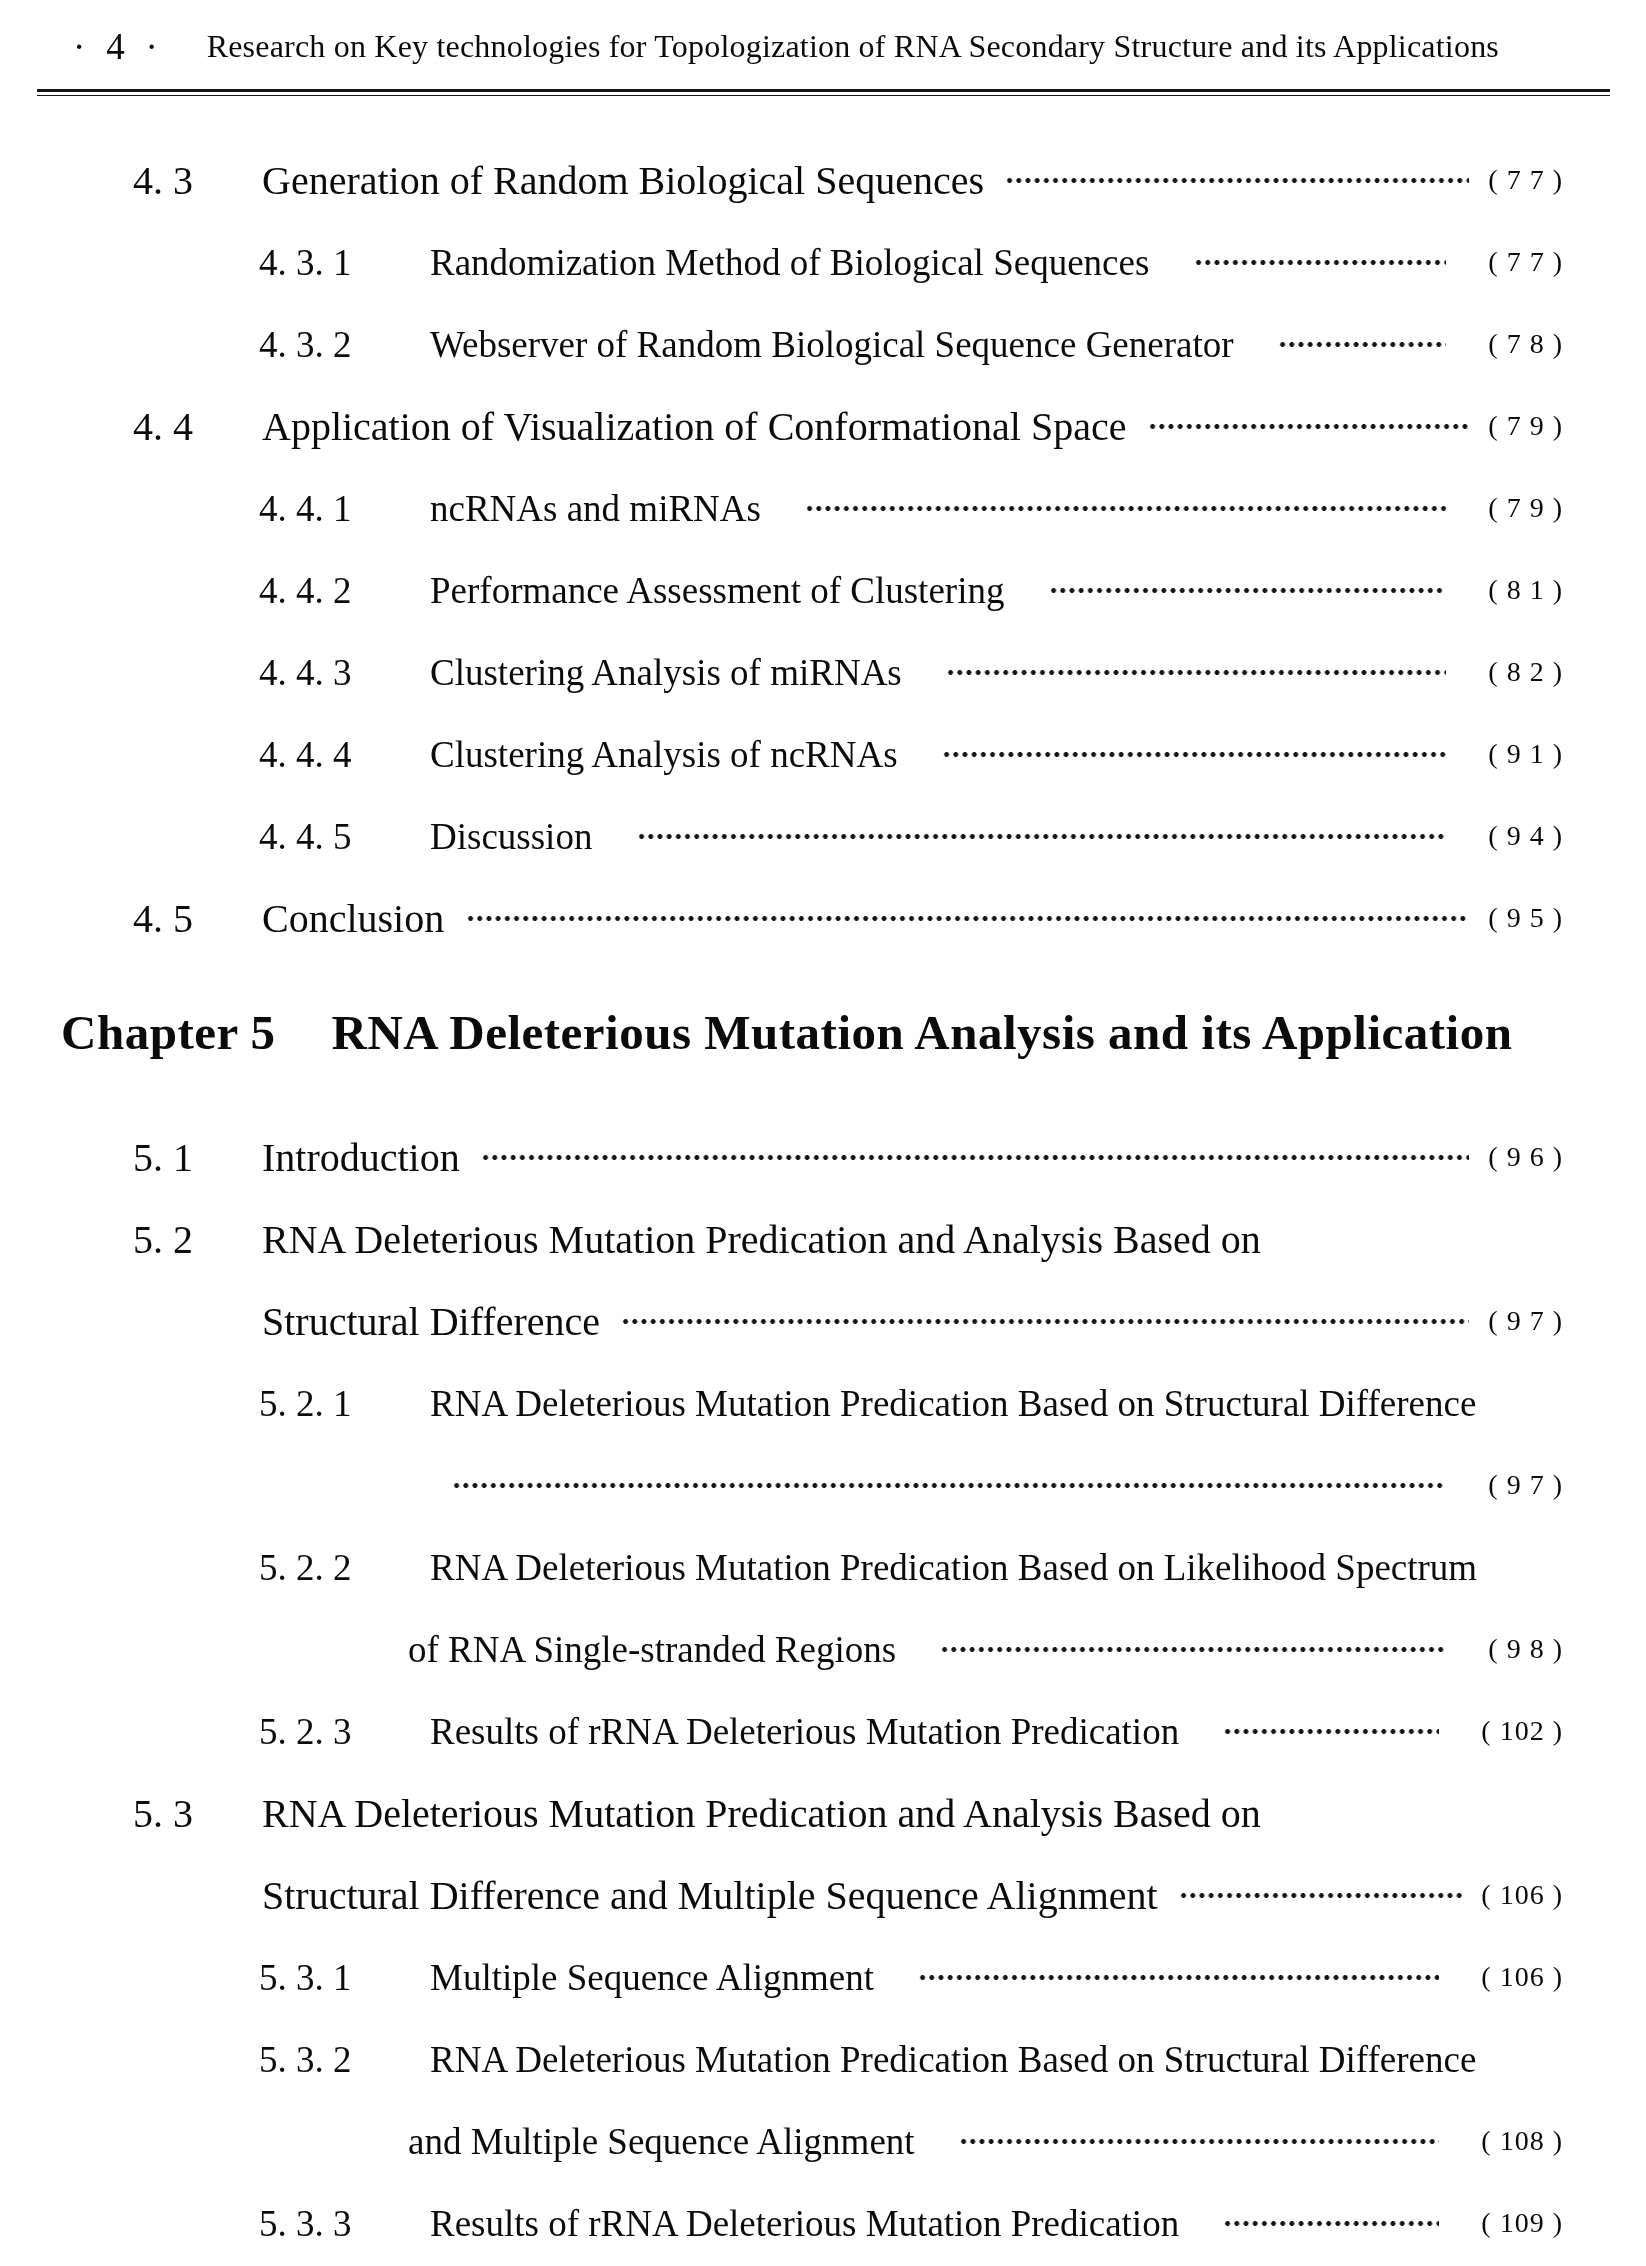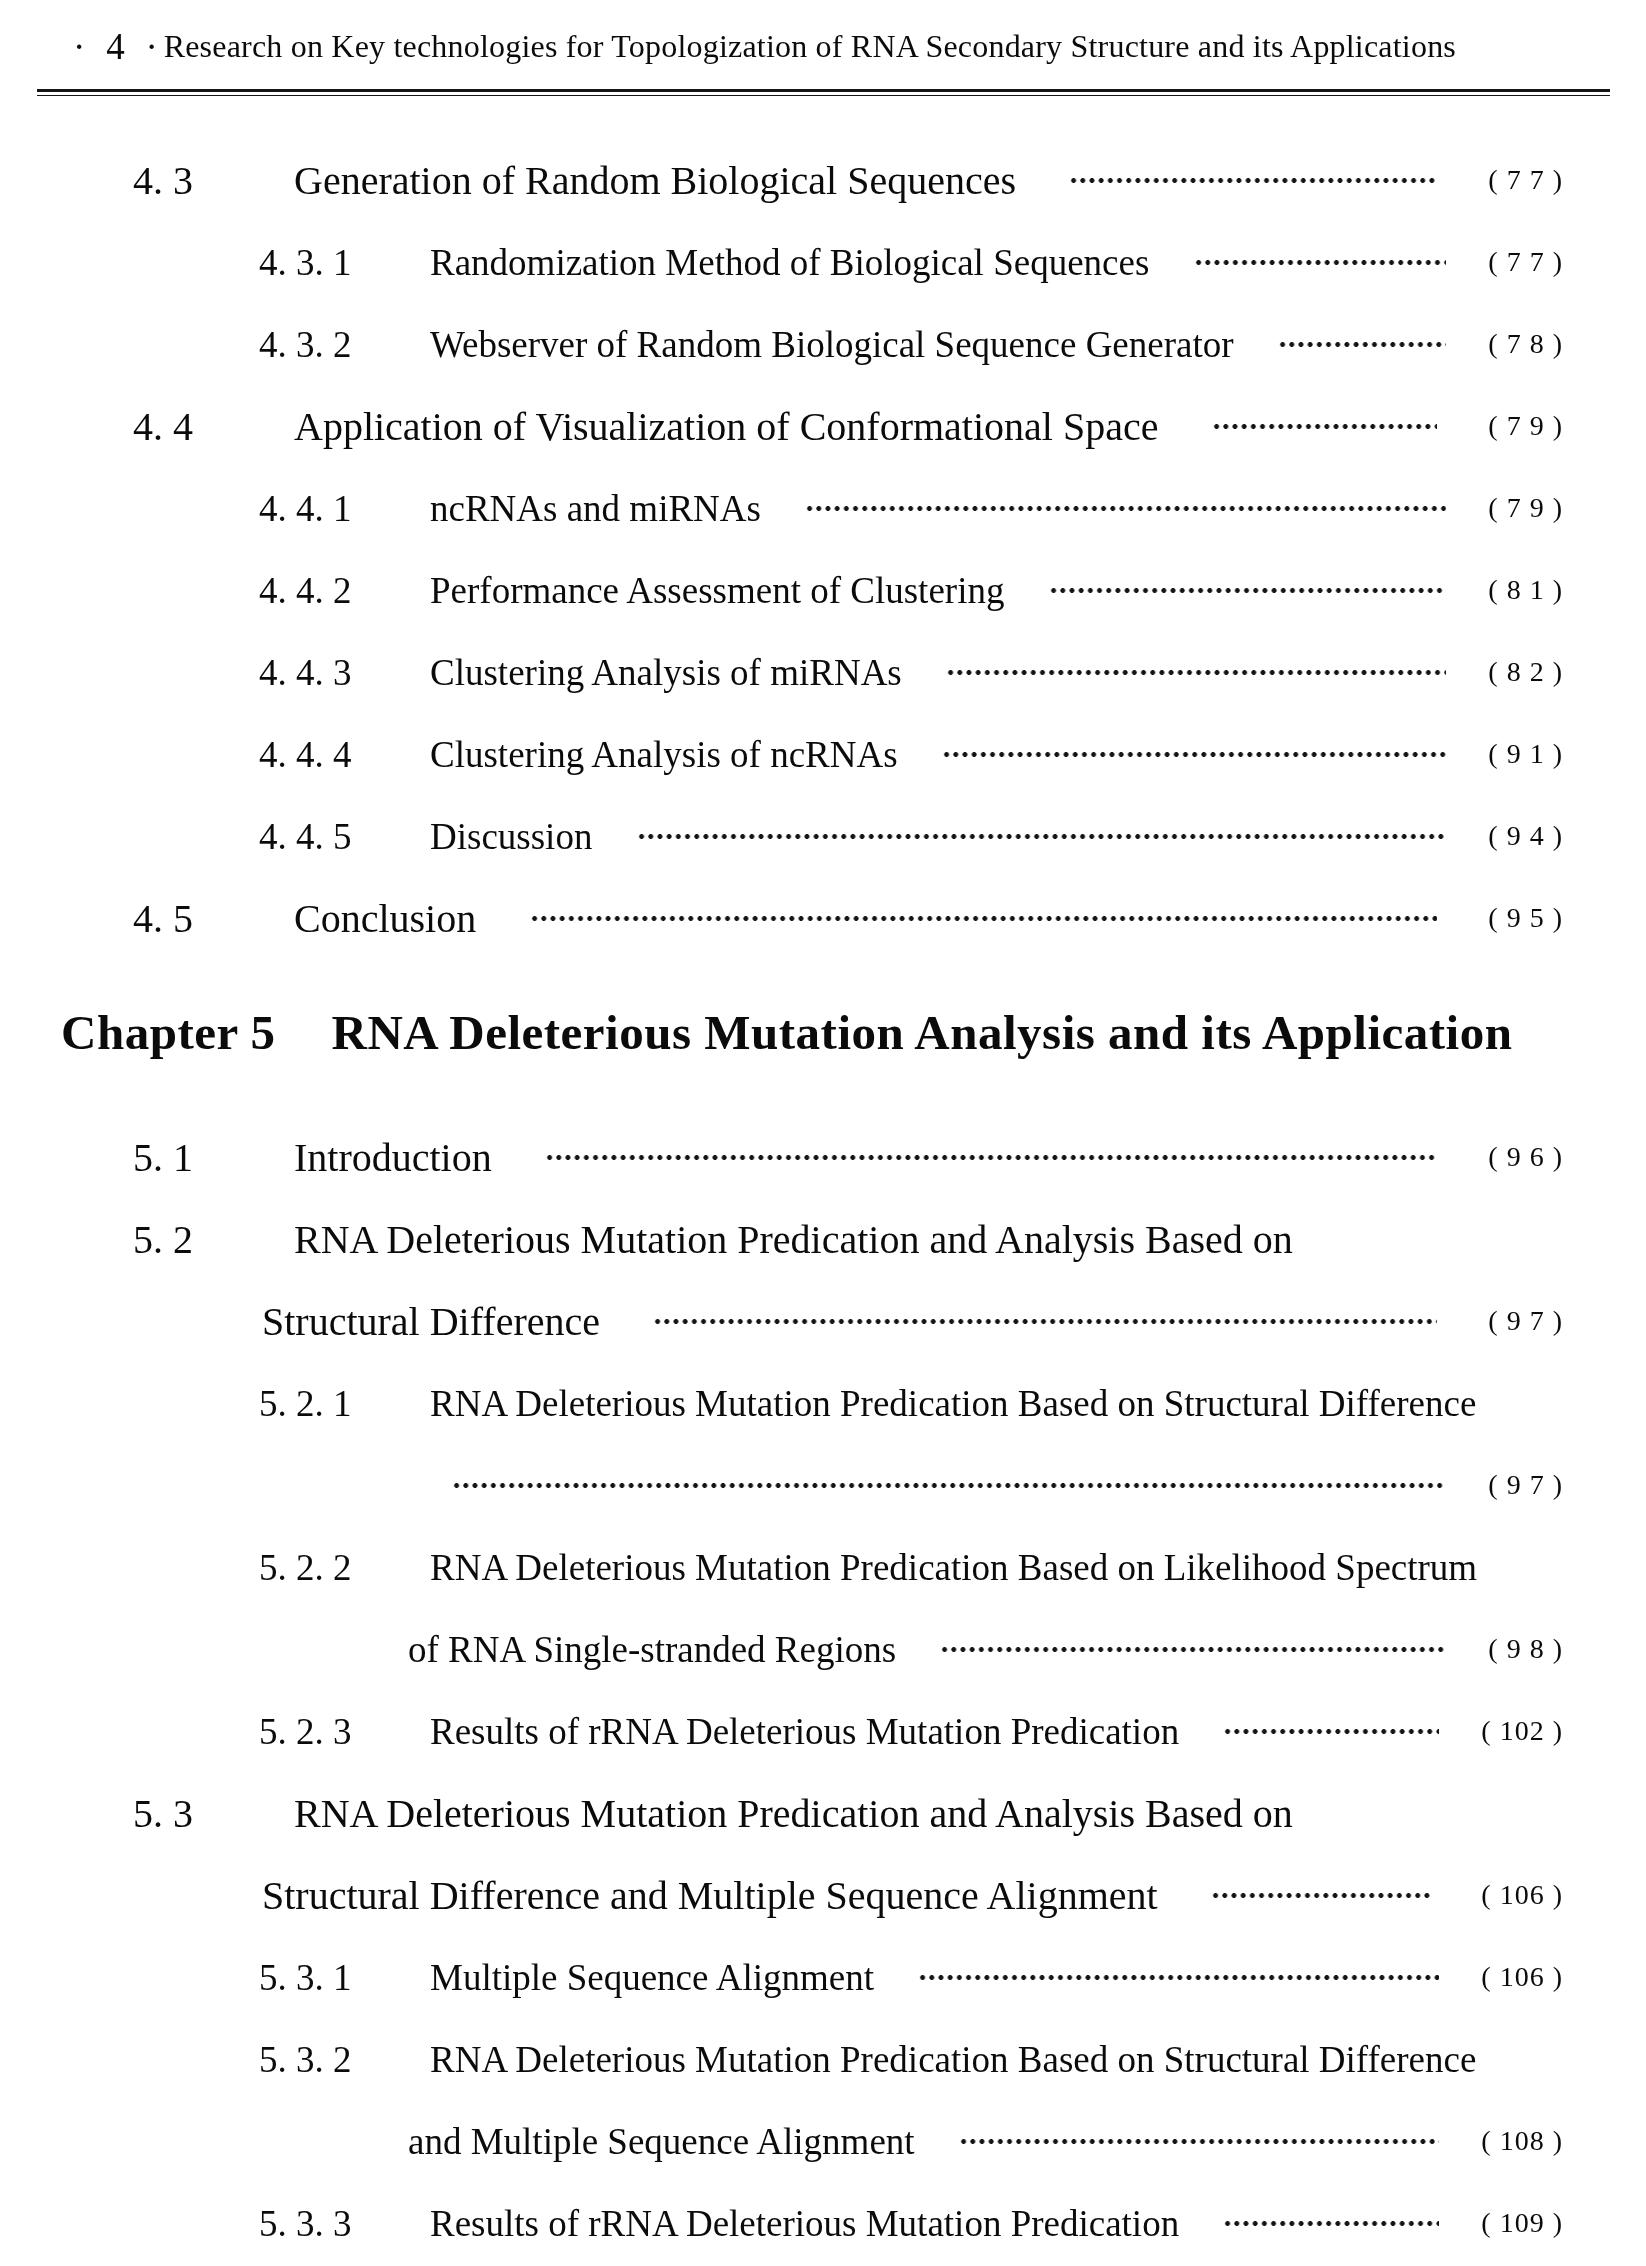--- a/index.html
+++ b/index.html
@@ -12,39 +12,39 @@
   .page { padding-top: 11.6px; }
 
   
   .hdr {
     height: 70px;
     display: flex; align-items: center;
     padding-left: 73px; padding-right: 39px;
     margin-bottom: 7.8px;
   }
   .hdr .marker { font-size: 37px; letter-spacing: 5.8px; white-space: nowrap; }
-  .hdr .rtitle { font-size: 32px; white-space: nowrap; letter-spacing: 0.2px; }
+  .hdr .rtitle { font-size: 32px; margin-left: 43px; white-space: nowrap; letter-spacing: 0.2px; }
 
   .rule {
     margin: 0 37px;
     height: 2.9px;
     border-top: 3.9px solid #151515;
     border-bottom: 1.9px solid #151515;
   }
 
   
   .toc-a { margin-top: 43px; }
   .toc-b { margin-top: 33px; }
   .row {
     display: flex; align-items: center;
     height: 82px;
     padding-right: 84px;
     white-space: nowrap;
   }
-  .row.lvl1 { padding-left: 133px; font-size: 40px; gap: 32px; }
+  .row.lvl1 { padding-left: 133px; font-size: 40px; }
   .row.lvl2 { padding-left: 259px; font-size: 37px; gap: 23px; }
   .row.lvl1.cont { padding-left: 262px; }
   .row.lvl2.cont { padding-left: 408px; }
   .num { display: inline-block; flex: 0 0 auto; }
   .lvl1 .num { width: 129px; }
   .lvl2 .num { width: 148px; }
   .txt { flex: 0 0 auto; }
   .dots {
     flex: 1 1 auto;
     align-self: stretch;

